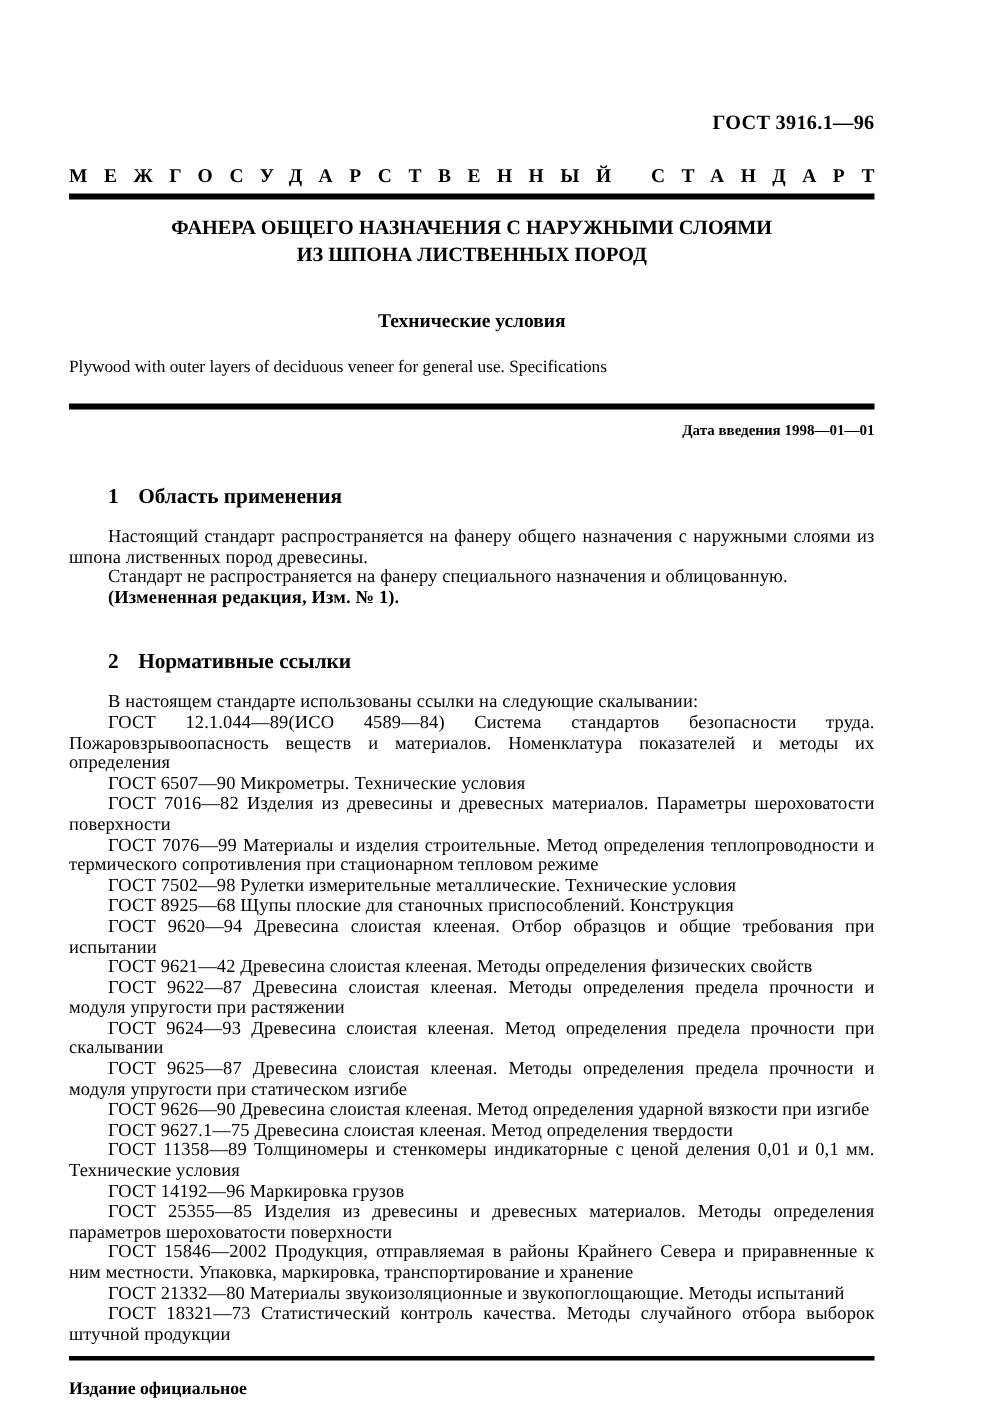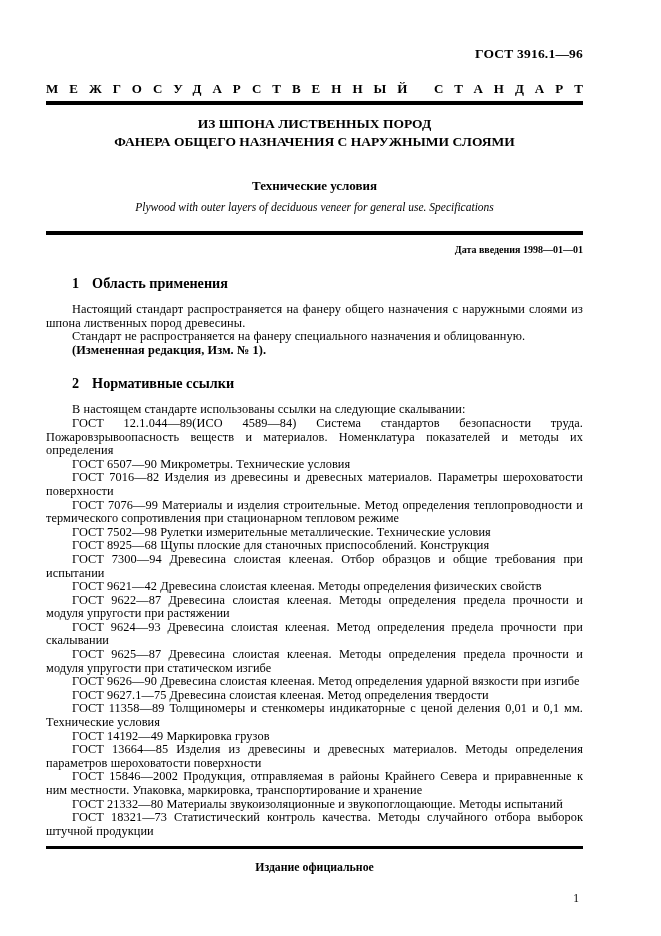--- a/index.html
+++ b/index.html
@@ -9,21 +9,21 @@
   }
   .page {
     position: relative;
     width: 661px;
     height: 936px;
     margin: 0 auto;
     background: #ffffff;
     color: #000000;
     font-family: "Liberation Serif", "DejaVu Serif", serif;
     box-sizing: border-box;
-    padding: 46px 78px 0 46px;
+    padding: 74px 78px 0 46px;
     overflow: hidden;
   }
   .doc-number {
     text-align: right;
     font-weight: bold;
     font-size: 13.5px;
     line-height: 15px;
     letter-spacing: 0.2px;
   }
   .standard-type {
@@ -57,35 +57,34 @@
     line-height: 17.5px;
   }
   .subtitle-ru {
     margin-top: 28px;
     text-align: center;
     font-weight: bold;
     font-size: 13px;
     line-height: 15px;
   }
   .subtitle-en {
-    margin-top: 8px;
-    text-align: center;
+    margin-top: 18px;
+    text-align: left;
     font-size: 11.5px;
     line-height: 13px;
-    font-style: italic;
   }
   .effective-date {
     margin-top: 8px;
     text-align: right;
     font-weight: bold;
     font-size: 10px;
     line-height: 14px;
   }
   .section-heading {
-    margin-top: 18px;
+    margin-top: 28px;
     padding-left: 26px;
     font-weight: bold;
     font-size: 14.2px;
     line-height: 16px;
   }
   .section-heading .sec-num {
     margin-right: 13px;
   }
   .section-body {
     margin-top: 12px;
@@ -102,21 +101,20 @@
   .footer-rule {
     height: 3px;
     background: #000;
     margin-top: 8px;
   }
   .official-edition {
     margin-top: 12px;
     font-weight: bold;
     font-size: 11.8px;
     line-height: 13px;
-    text-align: center;
   }
   .page-number {
     margin-top: 18px;
     text-align: right;
     padding-right: 4px;
     font-size: 11.5px;
     line-height: 12px;
   }
 </style>
 </head>
@@ -127,22 +125,22 @@
   <div class="doc-number">ГОСТ 3916.1—96</div>
 
   <div class="standard-type">
       <span class="st-word">МЕЖГОСУДАРСТВЕННЫЙ</span>
       <span class="st-word">СТАНДАРТ</span>
     </div>
 
   <div class="rule-thick"></div>
 
   <div class="doc-title">
+    <div>ФАНЕРА ОБЩЕГО НАЗНАЧЕНИЯ С НАРУЖНЫМИ СЛОЯМИ</div>
     <div>ИЗ ШПОНА ЛИСТВЕННЫХ ПОРОД</div>
-    <div>ФАНЕРА ОБЩЕГО НАЗНАЧЕНИЯ С НАРУЖНЫМИ СЛОЯМИ</div>
   </div>
 
   <div class="subtitle-ru">Технические условия</div>
 
   <div class="subtitle-en">Plywood with outer layers of deciduous veneer for general use. Specifications</div>
 
   <div class="rule-thick-2"></div>
 
   <div class="effective-date">Дата введения 1998—01—01</div>
 
@@ -155,30 +153,30 @@
       </div>
       <div class="section-heading"><span class="sec-num">2</span><span>Нормативные ссылки</span></div>
       <div class="section-body">
         <p class="para">В настоящем стандарте использованы ссылки на следующие скалывании:</p>
         <p class="para">ГОСТ 12.1.044—89(ИСО 4589—84) Система стандартов безопасности труда. Пожаровзрывоопасность веществ и материалов. Номенклатура показателей и методы их определения</p>
         <p class="para">ГОСТ 6507—90 Микрометры. Технические условия</p>
         <p class="para">ГОСТ 7016—82 Изделия из древесины и древесных материалов. Параметры шероховатости поверхности</p>
         <p class="para">ГОСТ 7076—99 Материалы и изделия строительные. Метод определения теплопроводности и термического сопротивления при стационарном тепловом режиме</p>
         <p class="para">ГОСТ 7502—98 Рулетки измерительные металлические. Технические условия</p>
         <p class="para">ГОСТ 8925—68 Щупы плоские для станочных приспособлений. Конструкция</p>
-        <p class="para">ГОСТ 7300—94 Древесина слоистая клееная. Отбор образцов и общие требования при испытании</p>
+        <p class="para">ГОСТ 9620—94 Древесина слоистая клееная. Отбор образцов и общие требования при испытании</p>
         <p class="para">ГОСТ 9621—42 Древесина слоистая клееная. Методы определения физических свойств</p>
         <p class="para">ГОСТ 9622—87 Древесина слоистая клееная. Методы определения предела прочности и модуля упругости при растяжении</p>
         <p class="para">ГОСТ 9624—93 Древесина слоистая клееная. Метод определения предела прочности при скалывании</p>
         <p class="para">ГОСТ 9625—87 Древесина слоистая клееная. Методы определения предела прочности и модуля упругости при статическом изгибе</p>
         <p class="para">ГОСТ 9626—90 Древесина слоистая клееная. Метод определения ударной вязкости при изгибе</p>
         <p class="para">ГОСТ 9627.1—75 Древесина слоистая клееная. Метод определения твердости</p>
         <p class="para">ГОСТ 11358—89 Толщиномеры и стенкомеры индикаторные с ценой деления 0,01 и 0,1 мм. Технические условия</p>
-        <p class="para">ГОСТ 14192—49 Маркировка грузов</p>
-        <p class="para">ГОСТ 13664—85 Изделия из древесины и древесных материалов. Методы определения параметров шероховатости поверхности</p>
+        <p class="para">ГОСТ 14192—96 Маркировка грузов</p>
+        <p class="para">ГОСТ 25355—85 Изделия из древесины и древесных материалов. Методы определения параметров шероховатости поверхности</p>
         <p class="para">ГОСТ 15846—2002 Продукция, отправляемая в районы Крайнего Севера и приравненные к ним местности. Упаковка, маркировка, транспортирование и хранение</p>
         <p class="para">ГОСТ 21332—80 Материалы звукоизоляционные и звукопоглощающие. Методы испытаний</p>
         <p class="para">ГОСТ 18321—73 Статистический контроль качества. Методы случайного отбора выборок штучной продукции</p>
       </div>
     </div>
 
   <div class="footer-rule"></div>
 
   <div class="official-edition">Издание официальное</div>
 

